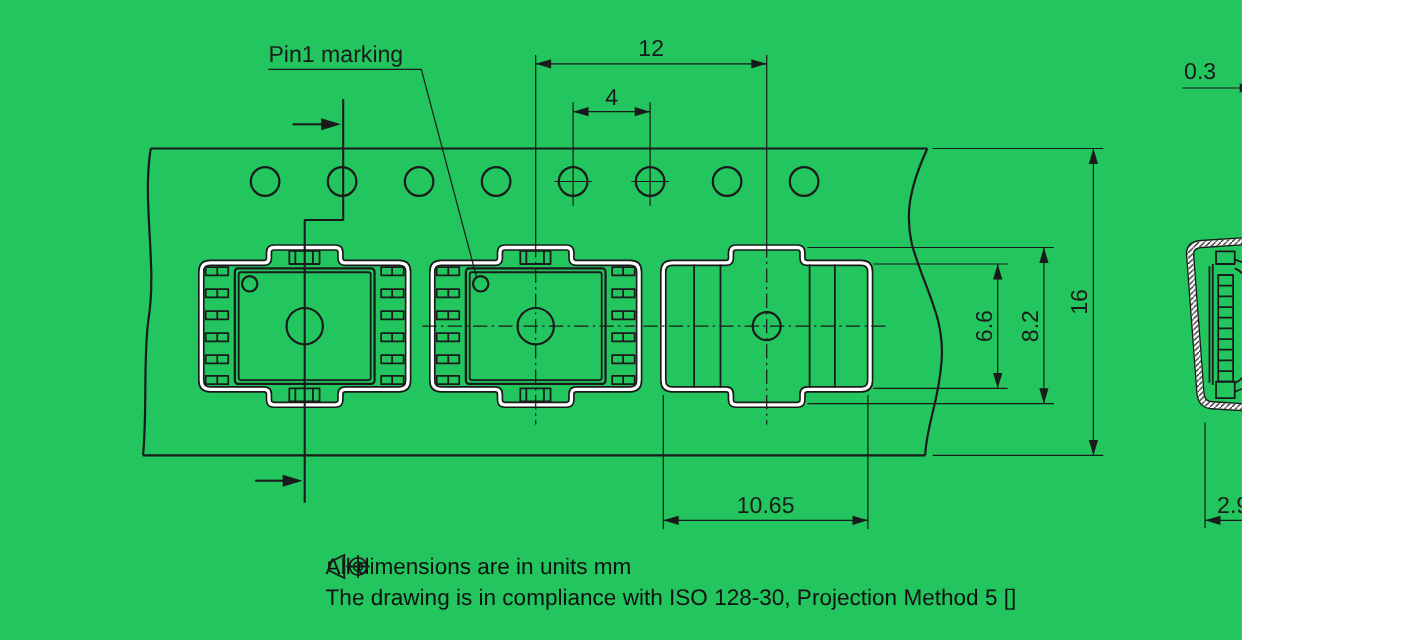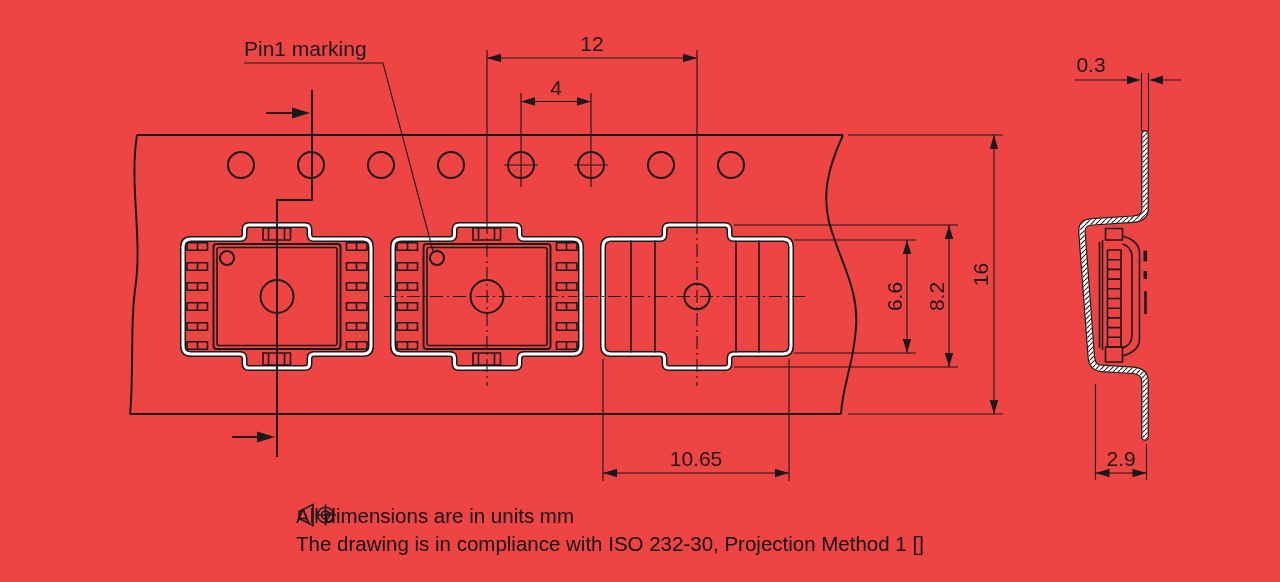--- a/index.html
+++ b/index.html
@@ -1,16 +1,16 @@
 <!DOCTYPE html>
 <html><head>
 <meta charset="utf-8">
 <style>
   html,body{margin:0;padding:0;background:#fff;}
-  .page{position:relative;width:1280px;height:582px;background:#ef4444;overflow:hidden;
+  .page{position:relative;width:1129px;height:582px;background:#22c55e;overflow:hidden;
         font-family:"Liberation Sans",sans-serif;}
   svg{position:absolute;left:0;top:0;}
   .ln1{stroke:#1a1a1a;stroke-width:1.6;fill:none;stroke-linecap:butt;stroke-linejoin:round;}
   .ln2{stroke:#1a1a1a;stroke-width:2;fill:none;stroke-linejoin:round;}
   .dblA{stroke:#1a1a1a;stroke-width:6;fill:none;stroke-linejoin:round;}
   .dblB{stroke:#ffffff;stroke-width:3;fill:none;stroke-linejoin:round;}
   .dim{stroke:#1a1a1a;stroke-width:1.1;fill:none;}
   .cl{stroke:#1a1a1a;stroke-width:1.1;fill:none;stroke-dasharray:13 4 2 4;}
   .sec{stroke:#1a1a1a;stroke-width:1.9;fill:none;stroke-linejoin:round;}
   .arr{fill:#1a1a1a;stroke:none;}
@@ -220,21 +220,21 @@
       <path d="M1095.5,384 V480 M1146.5,444 V480 M1095.5,473 H1146.5" class="dim"></path>
       <polygon points="1095.5,473 1109.5,468.8 1109.5,477.2" class="arr"></polygon>
       <polygon points="1146.5,473 1132.5,468.8 1132.5,477.2" class="arr"></polygon>
       <text x="1121" y="466" text-anchor="middle">2.9</text>
     </g>
   </g>
 </svg>
 
 <div class="notes">
   <div>All dimensions are in units mm</div>
-  <div><span>The drawing is in compliance with ISO 232-30, Projection Method 1 [</span><svg class="proj" width="40" height="26" viewBox="0 0 40 26">
+  <div><span>The drawing is in compliance with ISO 128-30, Projection Method 5 [</span><svg class="proj" width="40" height="26" viewBox="0 0 40 26">
           <g stroke="#1a1a1a" stroke-width="1.6" fill="none">
             <polygon points="1,9.5 15,2.5 15,23.5 1,16.5"></polygon>
             <circle cx="27.5" cy="13" r="7.8"></circle>
             <circle cx="27.5" cy="13" r="4"></circle>
             <path d="M17,13 H38 M27.5,2.5 V23.5"></path>
           </g>
         </svg><span>]</span></div>
 </div>
 </div>
 

